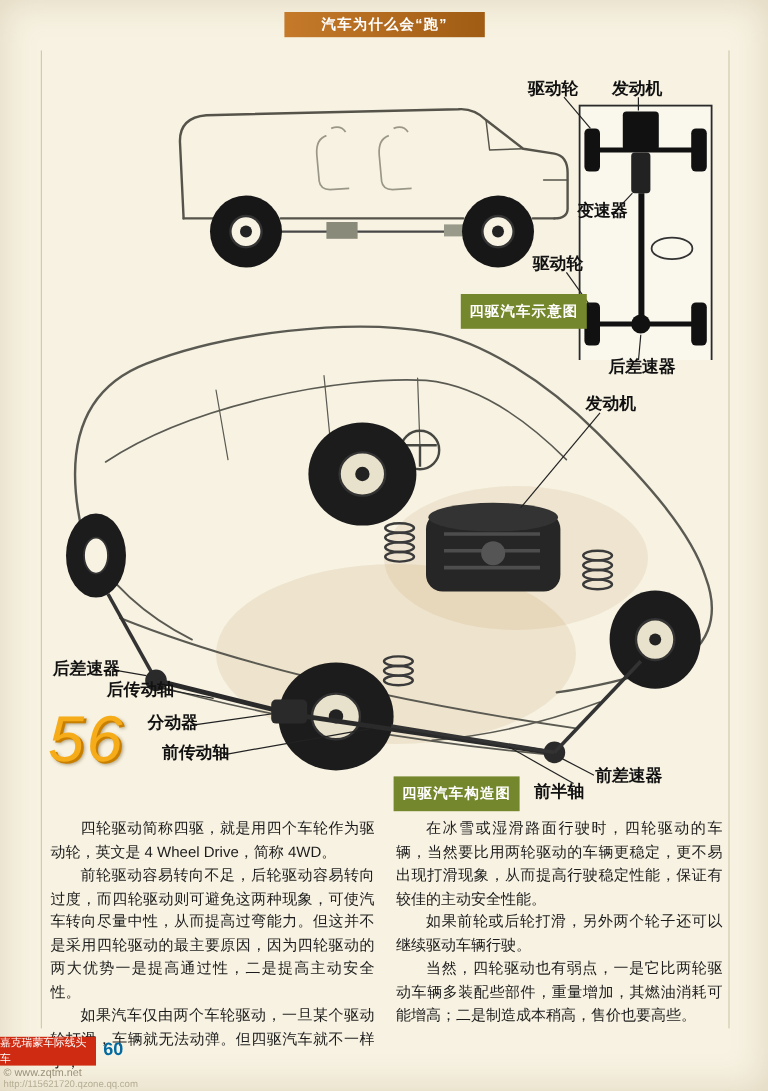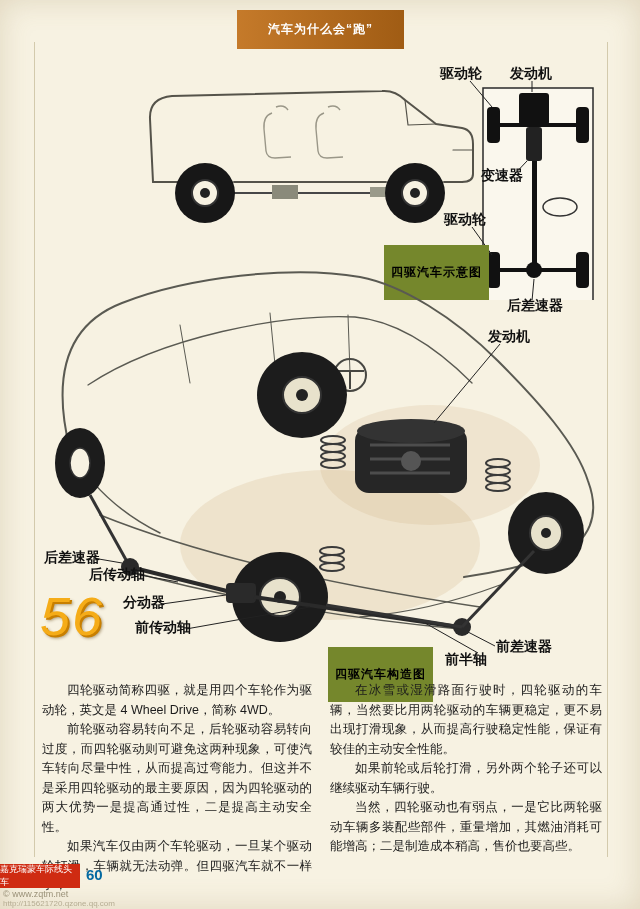--- a/index.html
+++ b/index.html
@@ -1,28 +1,28 @@
 <!DOCTYPE html>
 <html><head>
 <meta charset="utf-8">
 <style>
   *{margin:0;padding:0;box-sizing:border-box}
   html,body{width:640px;height:909px}
   body{font-family:"Liberation Sans","DejaVu Sans",sans-serif;background:#efe6cc}
   .page{position:relative;width:640px;height:909px;background:#f7f2e2;overflow:hidden;
         box-shadow:inset 0 0 30px rgba(140,115,60,.22)}
-  .header-bar{position:absolute;left:237px;top:10px;width:167px;height:39px;
+  .header-bar{position:absolute;left:237px;top:10px;width:167px;height:21px;
         background:linear-gradient(90deg,#c57a2a,#a05c14);color:#fff;font-size:12px;font-weight:bold;
         display:flex;align-items:center;justify-content:center;letter-spacing:1px;white-space:nowrap}
   .rule{position:absolute;top:42px;bottom:52px;width:1px;background:#d3caac}
   .rule-left{left:34px}.rule-right{left:607px}
   .fig{position:absolute}
   .lbl{position:absolute;font-size:14px;font-weight:bold;color:#111;white-space:nowrap;line-height:13px}
-  .cap{position:absolute;background:#75872c;color:#000000;font-size:12px;font-weight:bold;
-       padding:19px 7px;letter-spacing:1px;white-space:nowrap}
+  .cap{position:absolute;background:#75872c;color:#ffffff;font-size:12px;font-weight:bold;
+       padding:6px 7px;letter-spacing:1px;white-space:nowrap}
   .big-number{position:absolute;left:40px;top:586px;font-size:54px;font-style:italic;font-weight:normal;
        color:#f5ac18;text-shadow:2px 2px 0 #c87f00,3px 3px 3px rgba(90,60,0,.45);letter-spacing:2px;line-height:60px}
   .article-title{position:absolute;left:42px;top:652px;font-size:15px;font-weight:bold;color:#c22516;white-space:nowrap}
   .col{position:absolute;top:681px;font-size:12.5px;line-height:19.5px;color:#1c1c1c;text-align:justify}
   .col p{text-indent:2em;margin:0}
   .col-left{left:42px;width:270px}
   .col-right{left:330px;width:272px}
   .footer-badge{position:absolute;left:0;top:864px;width:80px;height:24px;background:#cf2b12;color:#fff;
        font-size:9px;display:flex;align-items:center;justify-content:center;overflow:hidden;text-align:left}
   .page-number{position:absolute;left:86px;top:866px;font-size:15px;font-weight:bold;color:#0369a1}

